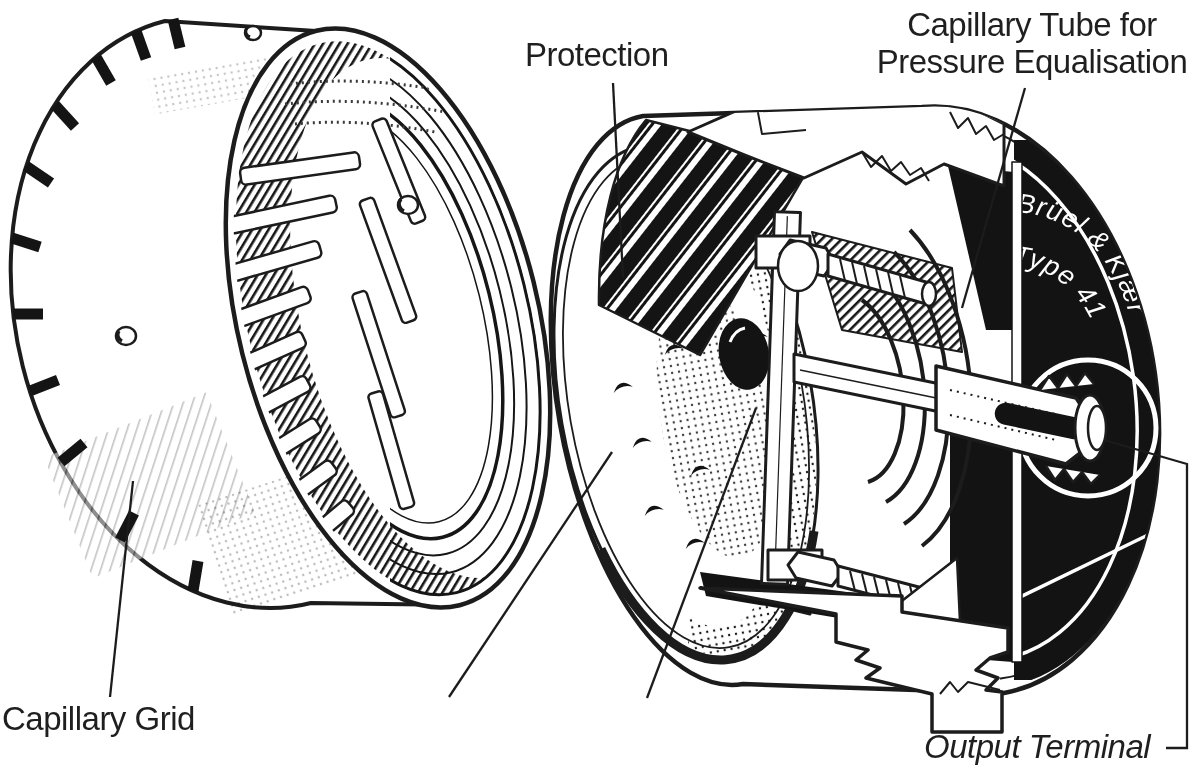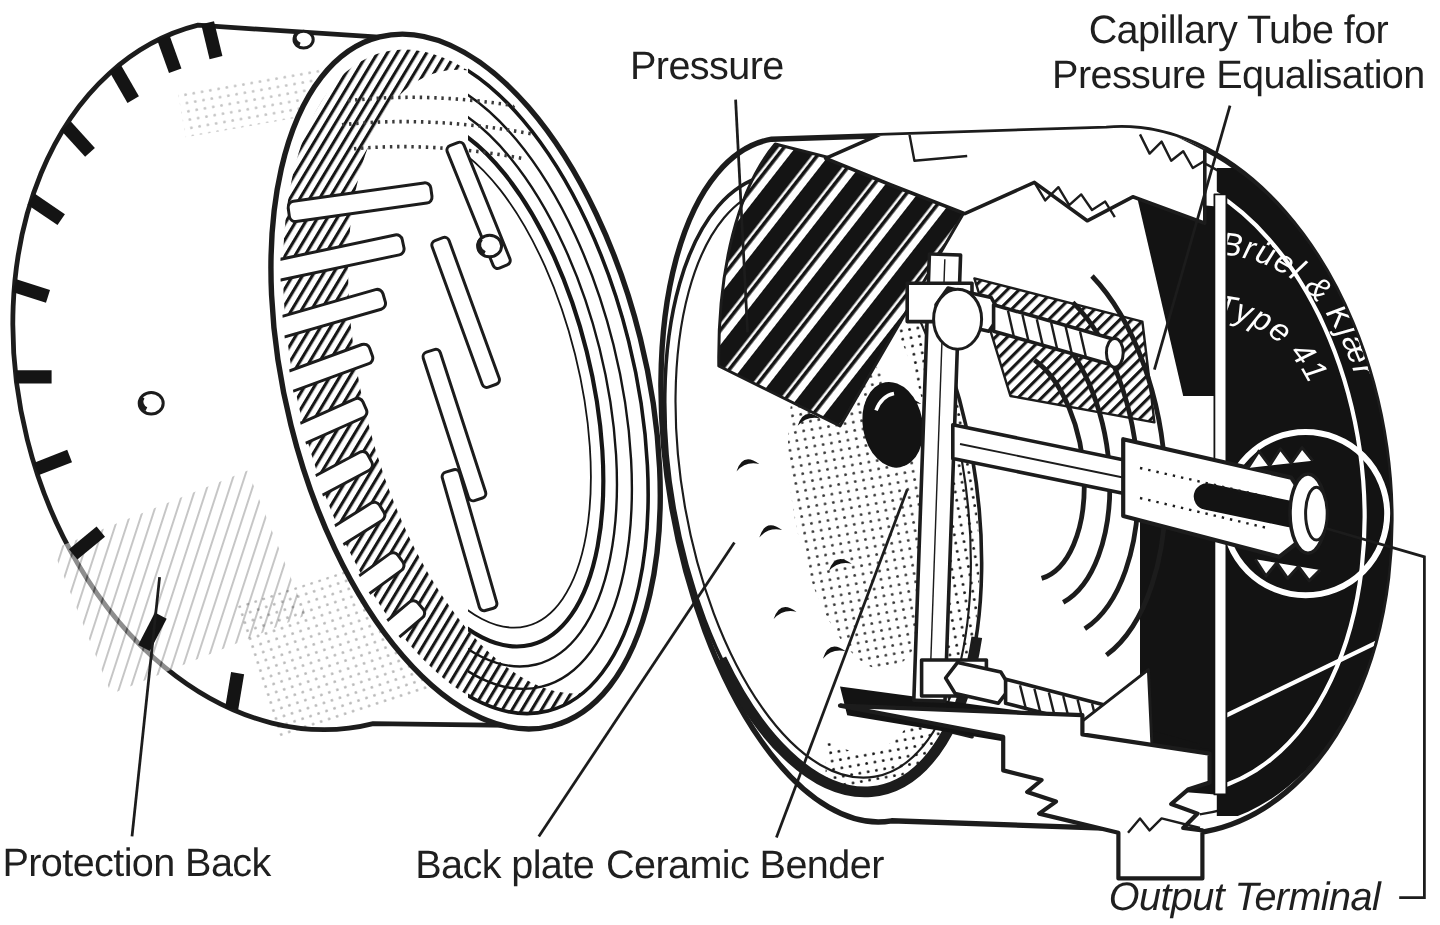--- a/index.html
+++ b/index.html
@@ -289,27 +289,25 @@
   <g stroke="#1c1c1c" stroke-width="2.3" fill="none">
     <path d="M 613 83 L 623 277"></path>
     <path d="M 1025 88 L 962 308"></path>
     <path d="M 110 697 L 133 481"></path>
     <path d="M 449 697 L 612 452"></path>
     <path d="M 647 698 L 756 408"></path>
     <path d="M 1166 748 L 1187 748 L 1187 464 L 1104 440"></path>
   </g>
 </svg>
 
-  <div class="lbl" style="left:525px;top:36px;">Pressure</div>
+  <div class="lbl" style="left:525px;top:36px;">Protection</div>
 
   <div class="lbl center" style="left:862px;top:6px;width:340px;">
     <div>Capillary Tube for</div>
     <div>Pressure Equalisation</div>
   </div>
 
-  <div class="lbl" style="left:2px;top:700px;">Protection Back</div>
-
-  <div class="lbl" style="left:346px;top:702px;">Back plate</div>
-
-  <div class="lbl" style="left:505px;top:702px;">Ceramic Bender</div>
+  <div class="lbl" style="left:2px;top:700px;">Capillary Grid</div>
+
+
 
   <div class="lbl" style="left:924px;top:728px;font-style:italic;">Output Terminal</div>
 </div>
 
 </body></html>

